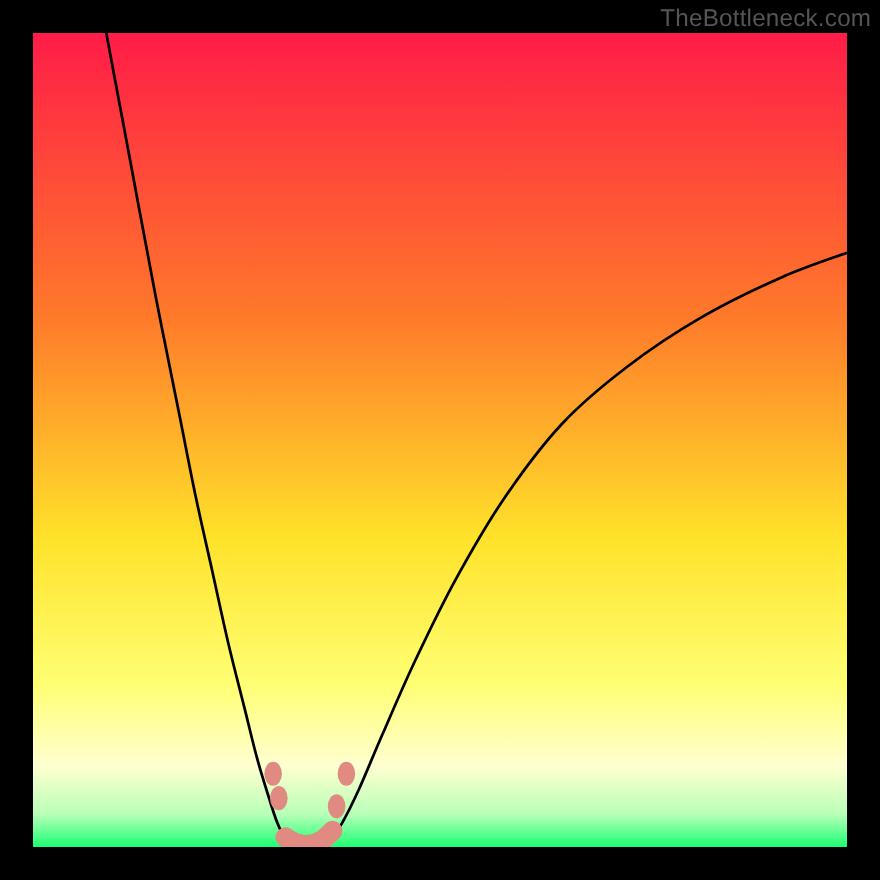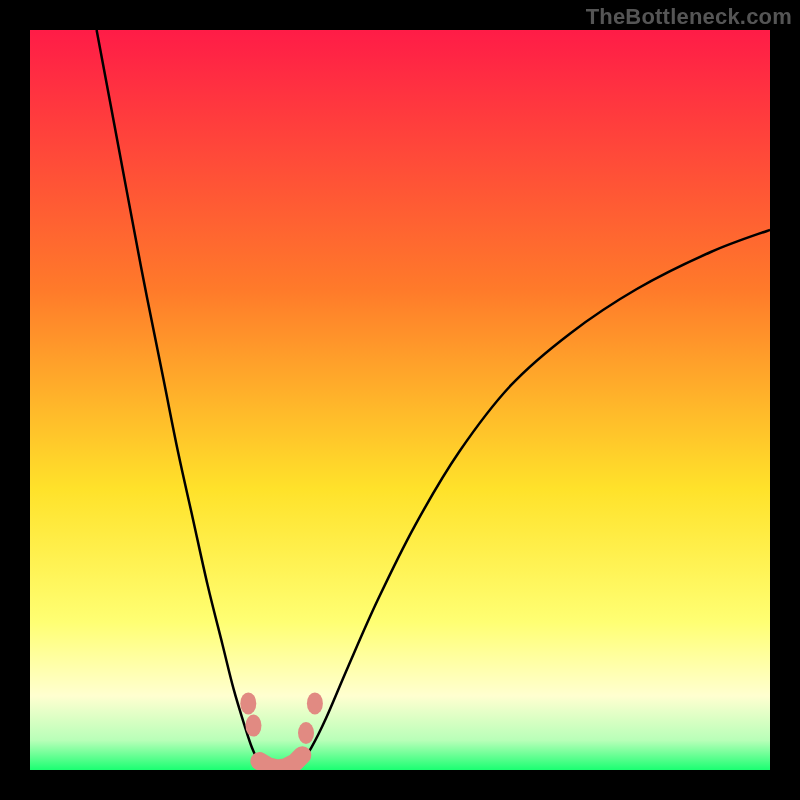--- a/index.html
+++ b/index.html
@@ -31,21 +31,21 @@
     left: 0;
     top: 0;
     width: 100%;
     height: 100%;
   }
   .attribution {
     position: absolute;
     top: 4px;
     right: 8px;
     font-size: 22px;
-    font-weight: 700;
+    font-weight: 400;
     color: #555;
     letter-spacing: 0.2px;
   }
   svg.curves {
     position: absolute;
     left: 0;
     top: 0;
   }
   .marker {
     fill: #e18a82;

